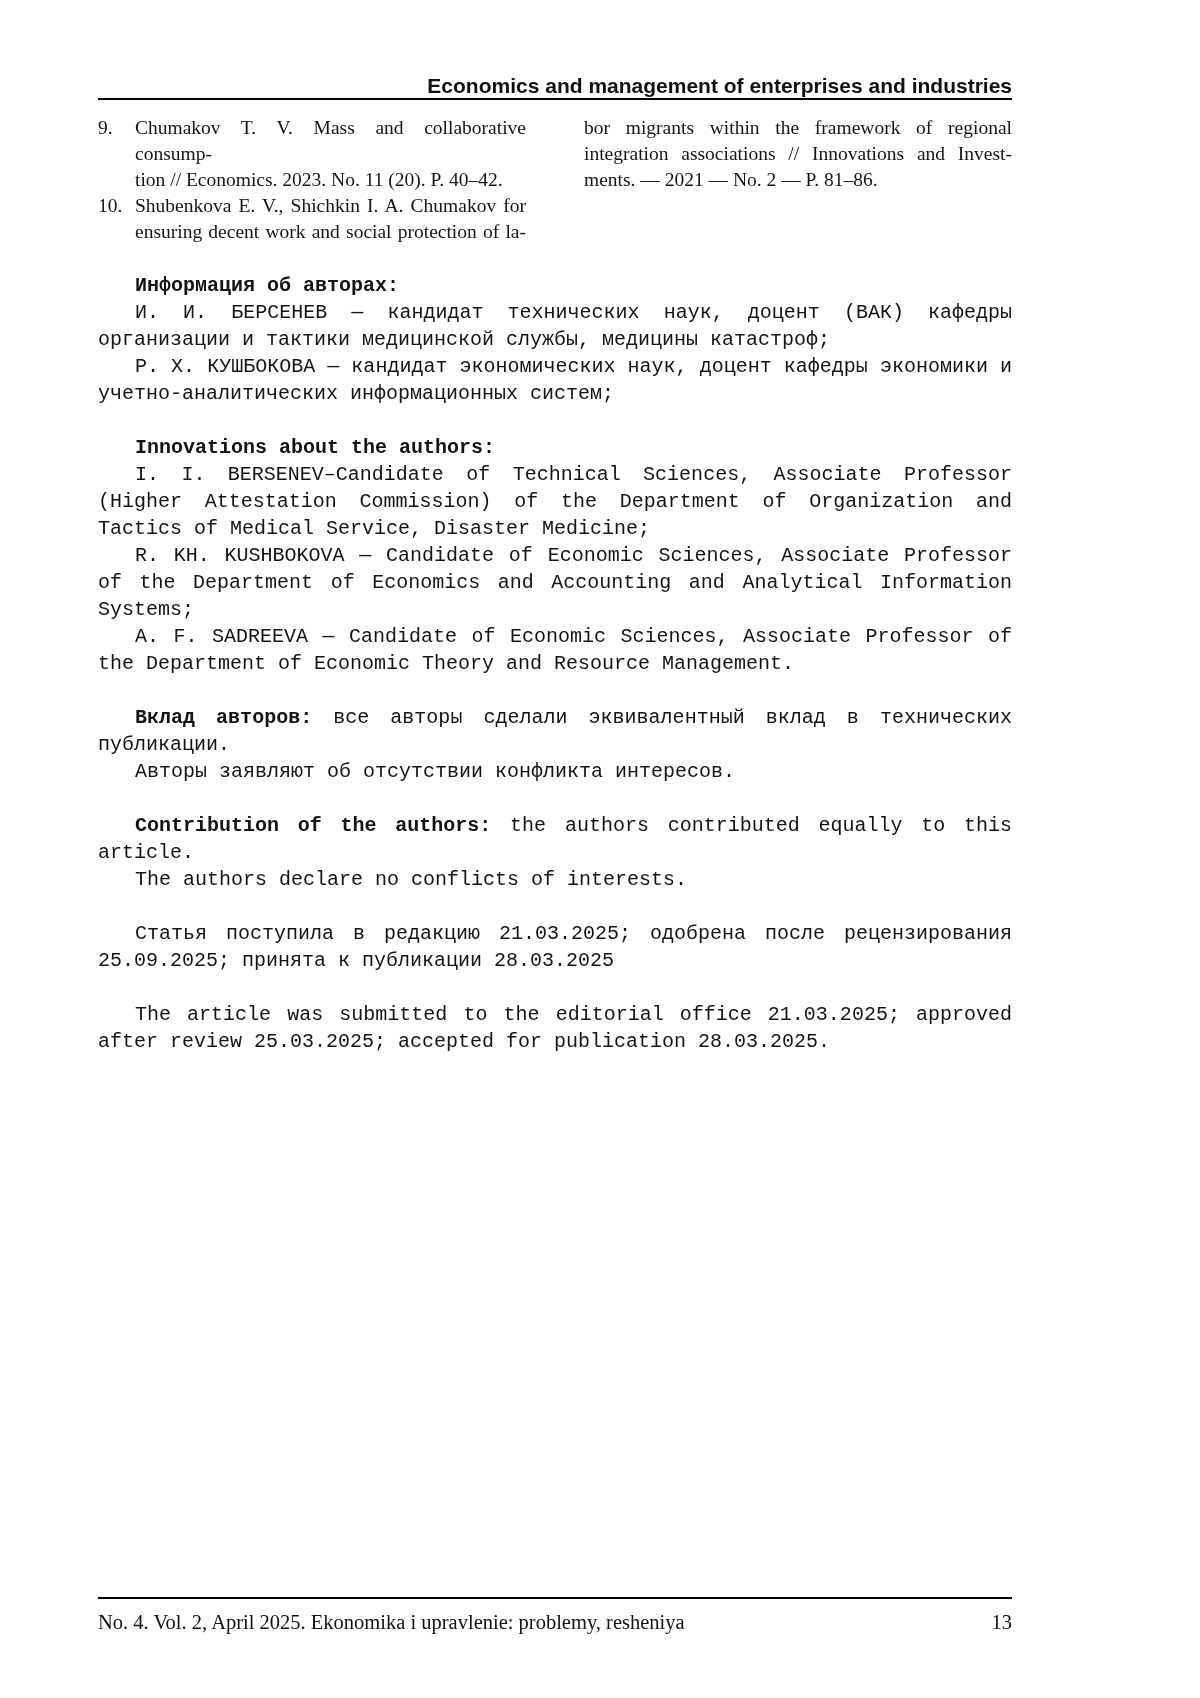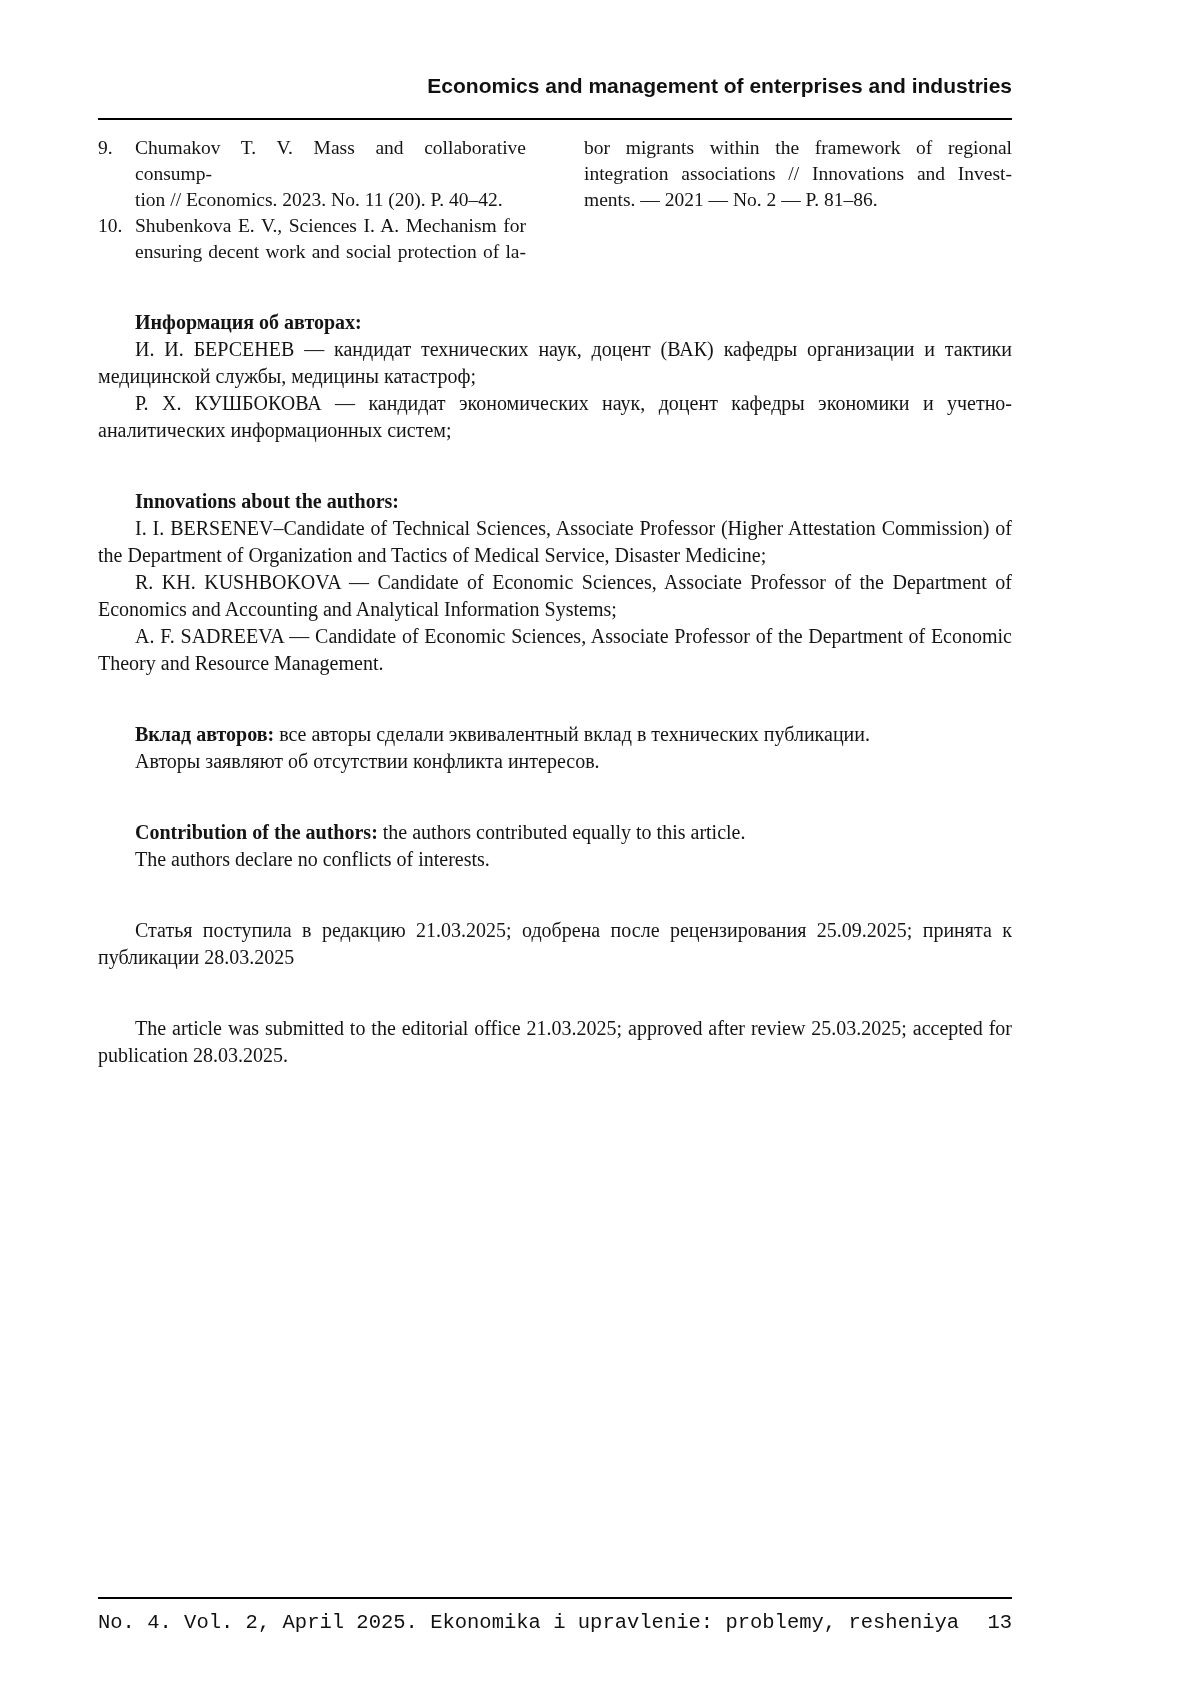--- a/index.html
+++ b/index.html
@@ -14,58 +14,58 @@
     font-size: 20px;
     color: #141414;
   }
 
   
   .running-head {
     font-family: "Liberation Sans", sans-serif;
     font-weight: 700;
     font-size: 21px;
     text-align: right;
-    padding-bottom: 20px;
+    padding-bottom: 0;
     color: #111;
   }
   .rule { border-top: 2.5px solid #000; height: 0; }
 
   
   .refs {
     display: flex;
     gap: 58px;
     margin-top: 15px;
     font-size: 19.5px;
     line-height: 26px;
   }
   .ref-col { flex: 1; min-width: 0; }
   .ref-item { position: relative; padding-left: 37px; }
   .ref-num { position: absolute; left: 0; top: 0; }
   .ref-line { white-space: normal; }
   .jl { text-align: justify; text-align-last: justify; }
 
   
-  .sec { margin-top: 44px; }
+  .sec { margin-top: 27px; font-family: Liberation Mono, monospace; }
   .para, .heading {
     margin: 0;
     text-indent: 37px;
     text-align: justify;
     line-height: 27px;
   }
   .heading { font-weight: 700; }
   .lead { font-weight: 700; }
 
   
   .footer { position: absolute; left: 98px; right: 188px; bottom: 64px; }
   .footer-row {
     display: flex;
     justify-content: space-between;
     align-items: baseline;
     margin-top: 12px;
-    font-family: Liberation Mono, monospace;
+    font-family: Liberation Serif, serif;
     font-size: 20.5px;
     color: #111;
   }
 </style>
 </head>
 <body>
 
 <div class="page">
 
   <div class="running-head">Economics and management of enterprises and industries</div>
@@ -73,21 +73,21 @@
 
   <div class="refs">
     <div class="ref-col">
       <div class="ref-item">
         <span class="ref-num">9.</span>
         <div class="ref-line jl">Chumakov T. V. Mass and collaborative consump-</div>
         <div class="ref-line">tion // Economics. 2023. No. 11 (20). P. 40–42.</div>
       </div>
       <div class="ref-item">
         <span class="ref-num">10.</span>
-        <div class="ref-line jl">Shubenkova E. V., Sciences I. A. Mechanism for</div>
+        <div class="ref-line jl">Shubenkova E. V., Shichkin I. A. Chumakov for</div>
         <div class="ref-line jl">ensuring decent work and social protection of la-</div>
       </div>
     </div>
     <div class="ref-col">
       <div class="ref-item" style="padding-left:0">
         <div class="ref-line jl">bor migrants within the framework of regional</div>
         <div class="ref-line jl">integration associations // Innovations and Invest-</div>
         <div class="ref-line">ments. — 2021 — No. 2 — P. 81–86.</div>
       </div>
     </div>

